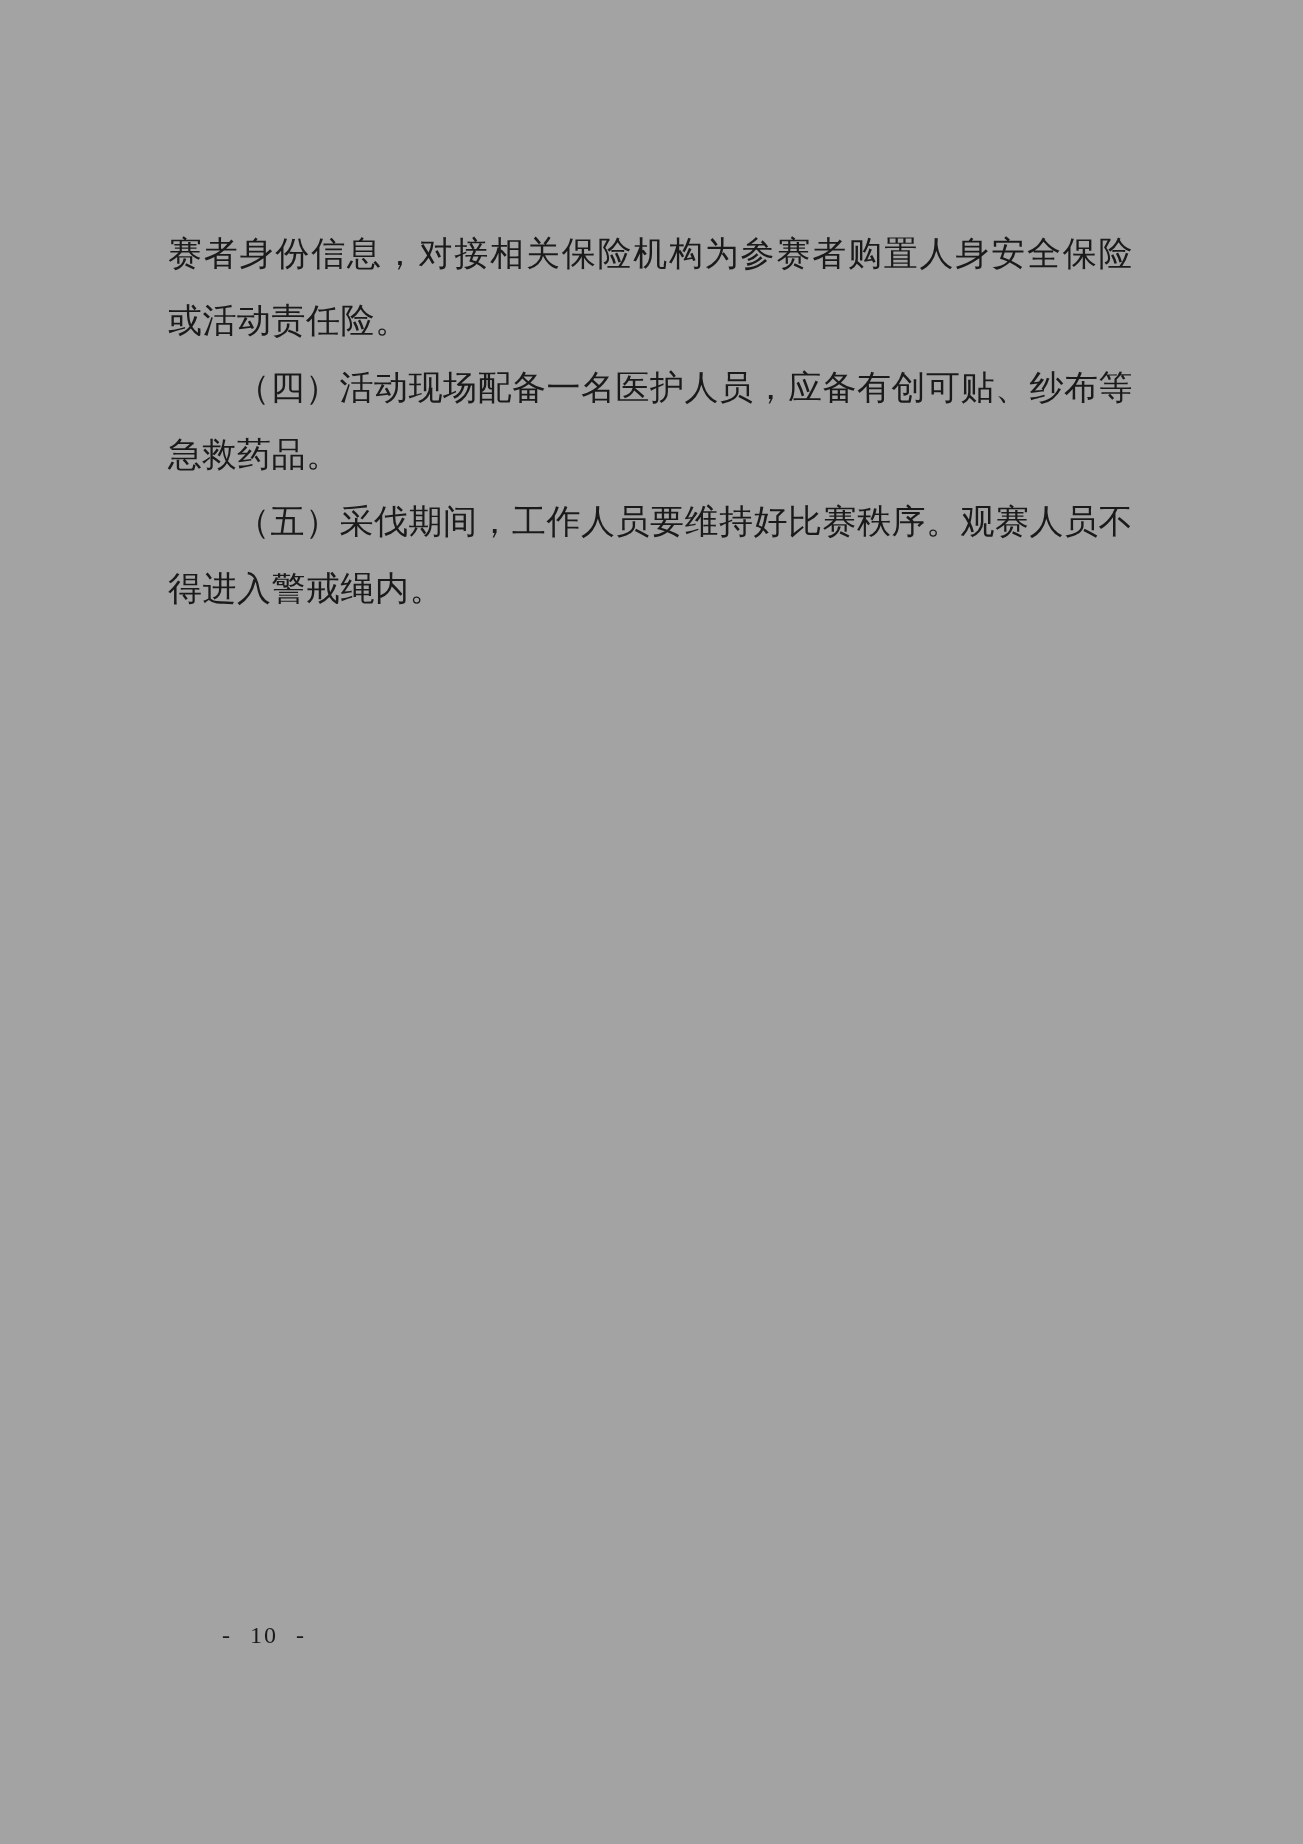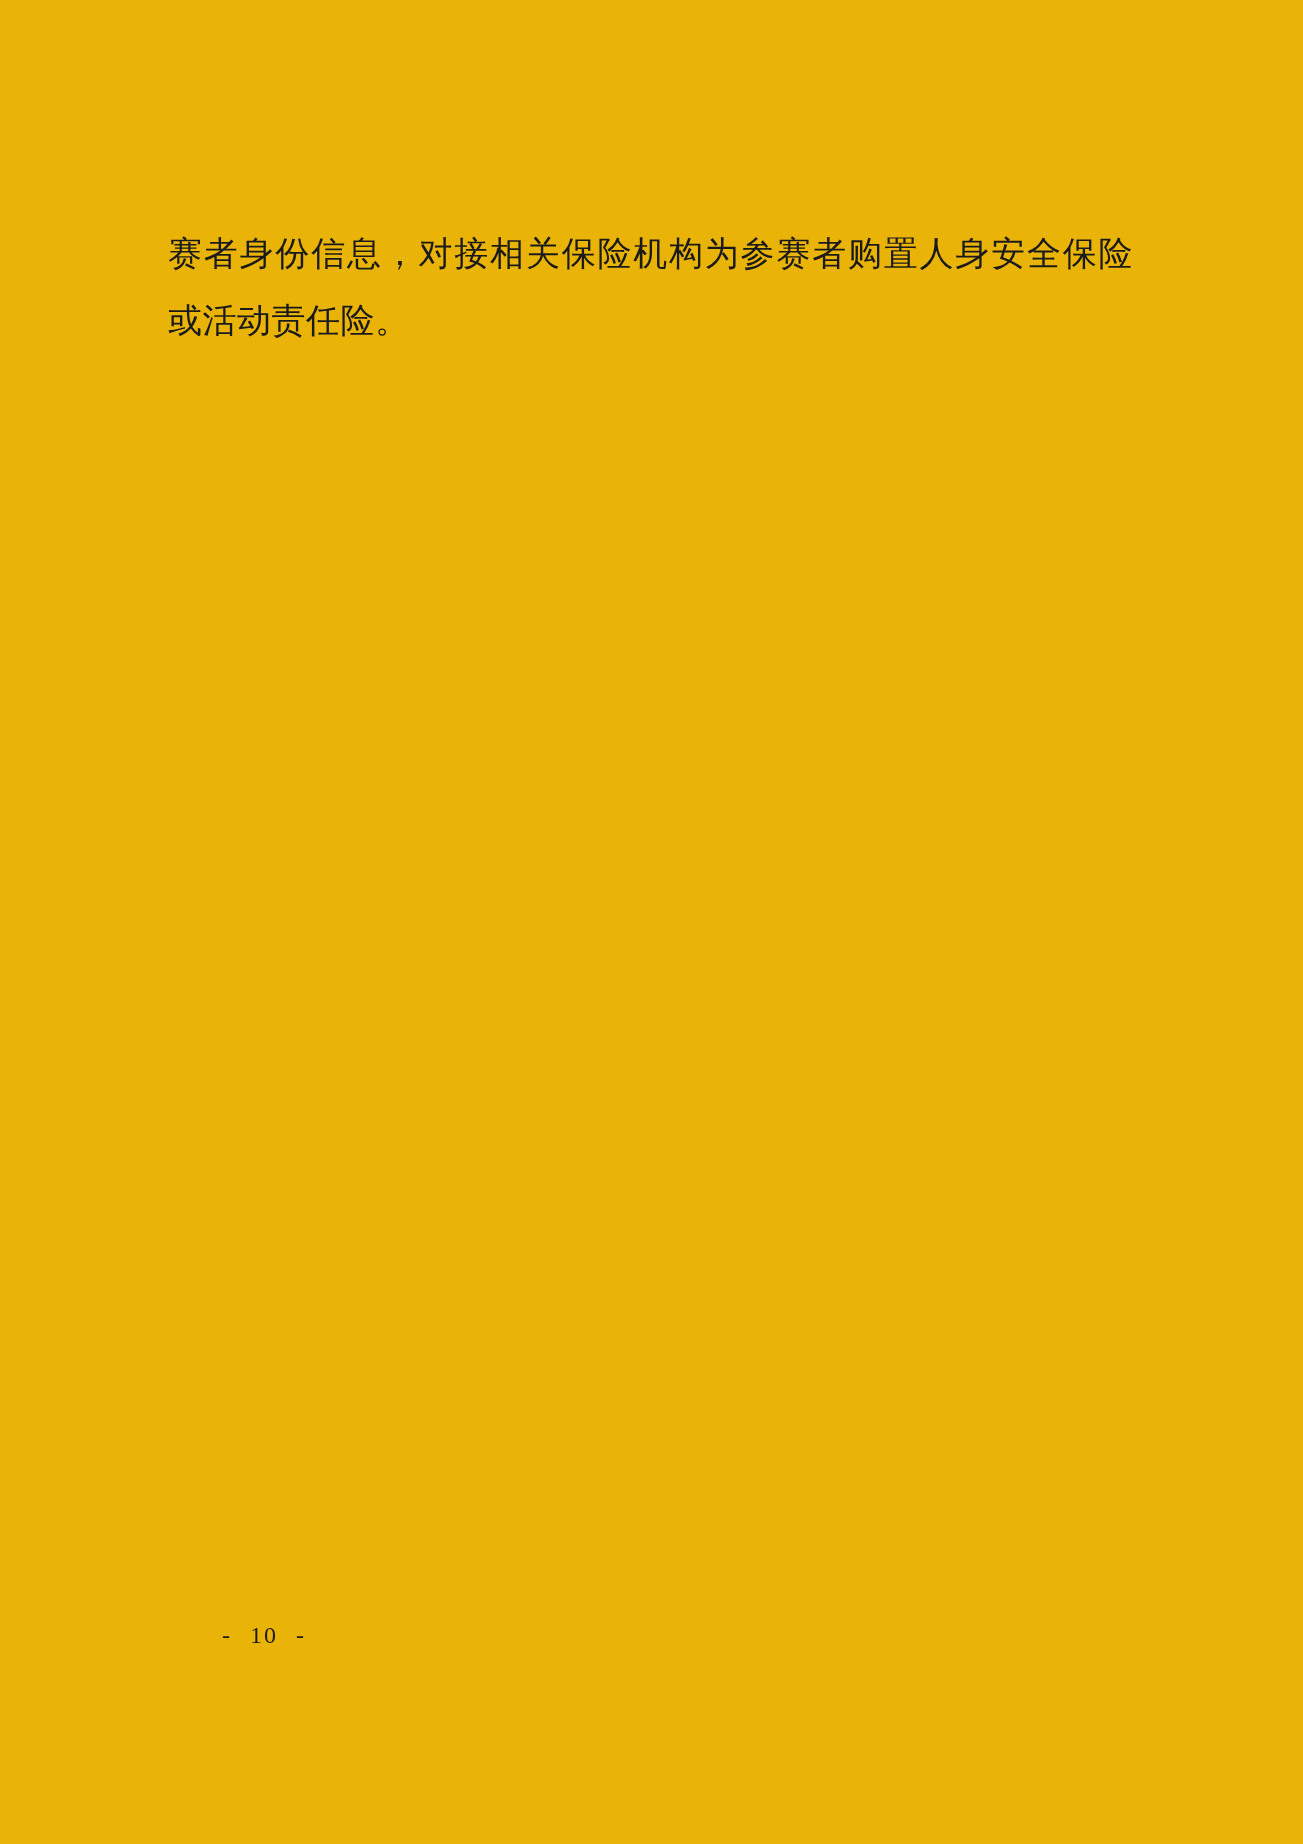--- a/index.html
+++ b/index.html
@@ -4,21 +4,21 @@
 <style>
   html, body {
     margin: 0;
     padding: 0;
     background: #ffffff;
   }
   .page {
     position: relative;
     width: 1303px;
     height: 1844px;
-    background: #eab308;
+    background: #a3a3a3;
     overflow: hidden;
     font-family: "Liberation Serif", "DejaVu Serif", serif;
   }
   .content {
     position: absolute;
     left: 168px;
     top: 220px;
     width: 965px;
     font-size: 34px;
     line-height: 67px;
@@ -45,15 +45,17 @@
     word-spacing: 10px;
     font-family: "Liberation Serif", "DejaVu Serif", serif;
   }
 </style>
 </head>
 <body>
 
 <div class="page">
   <div class="content">
     <p>赛者身份信息，对接相关保险机构为参赛者购置人身安全保险或活动责任险。</p>
+    <p class="indent">（四）活动现场配备一名医护人员，应备有创可贴、纱布等急救药品。</p>
+    <p class="indent">（五）采伐期间，工作人员要维持好比赛秩序。观赛人员不得进入警戒绳内。</p>
   </div>
   <div class="page-number">- 10 -</div>
 </div>
 
 </body></html>

